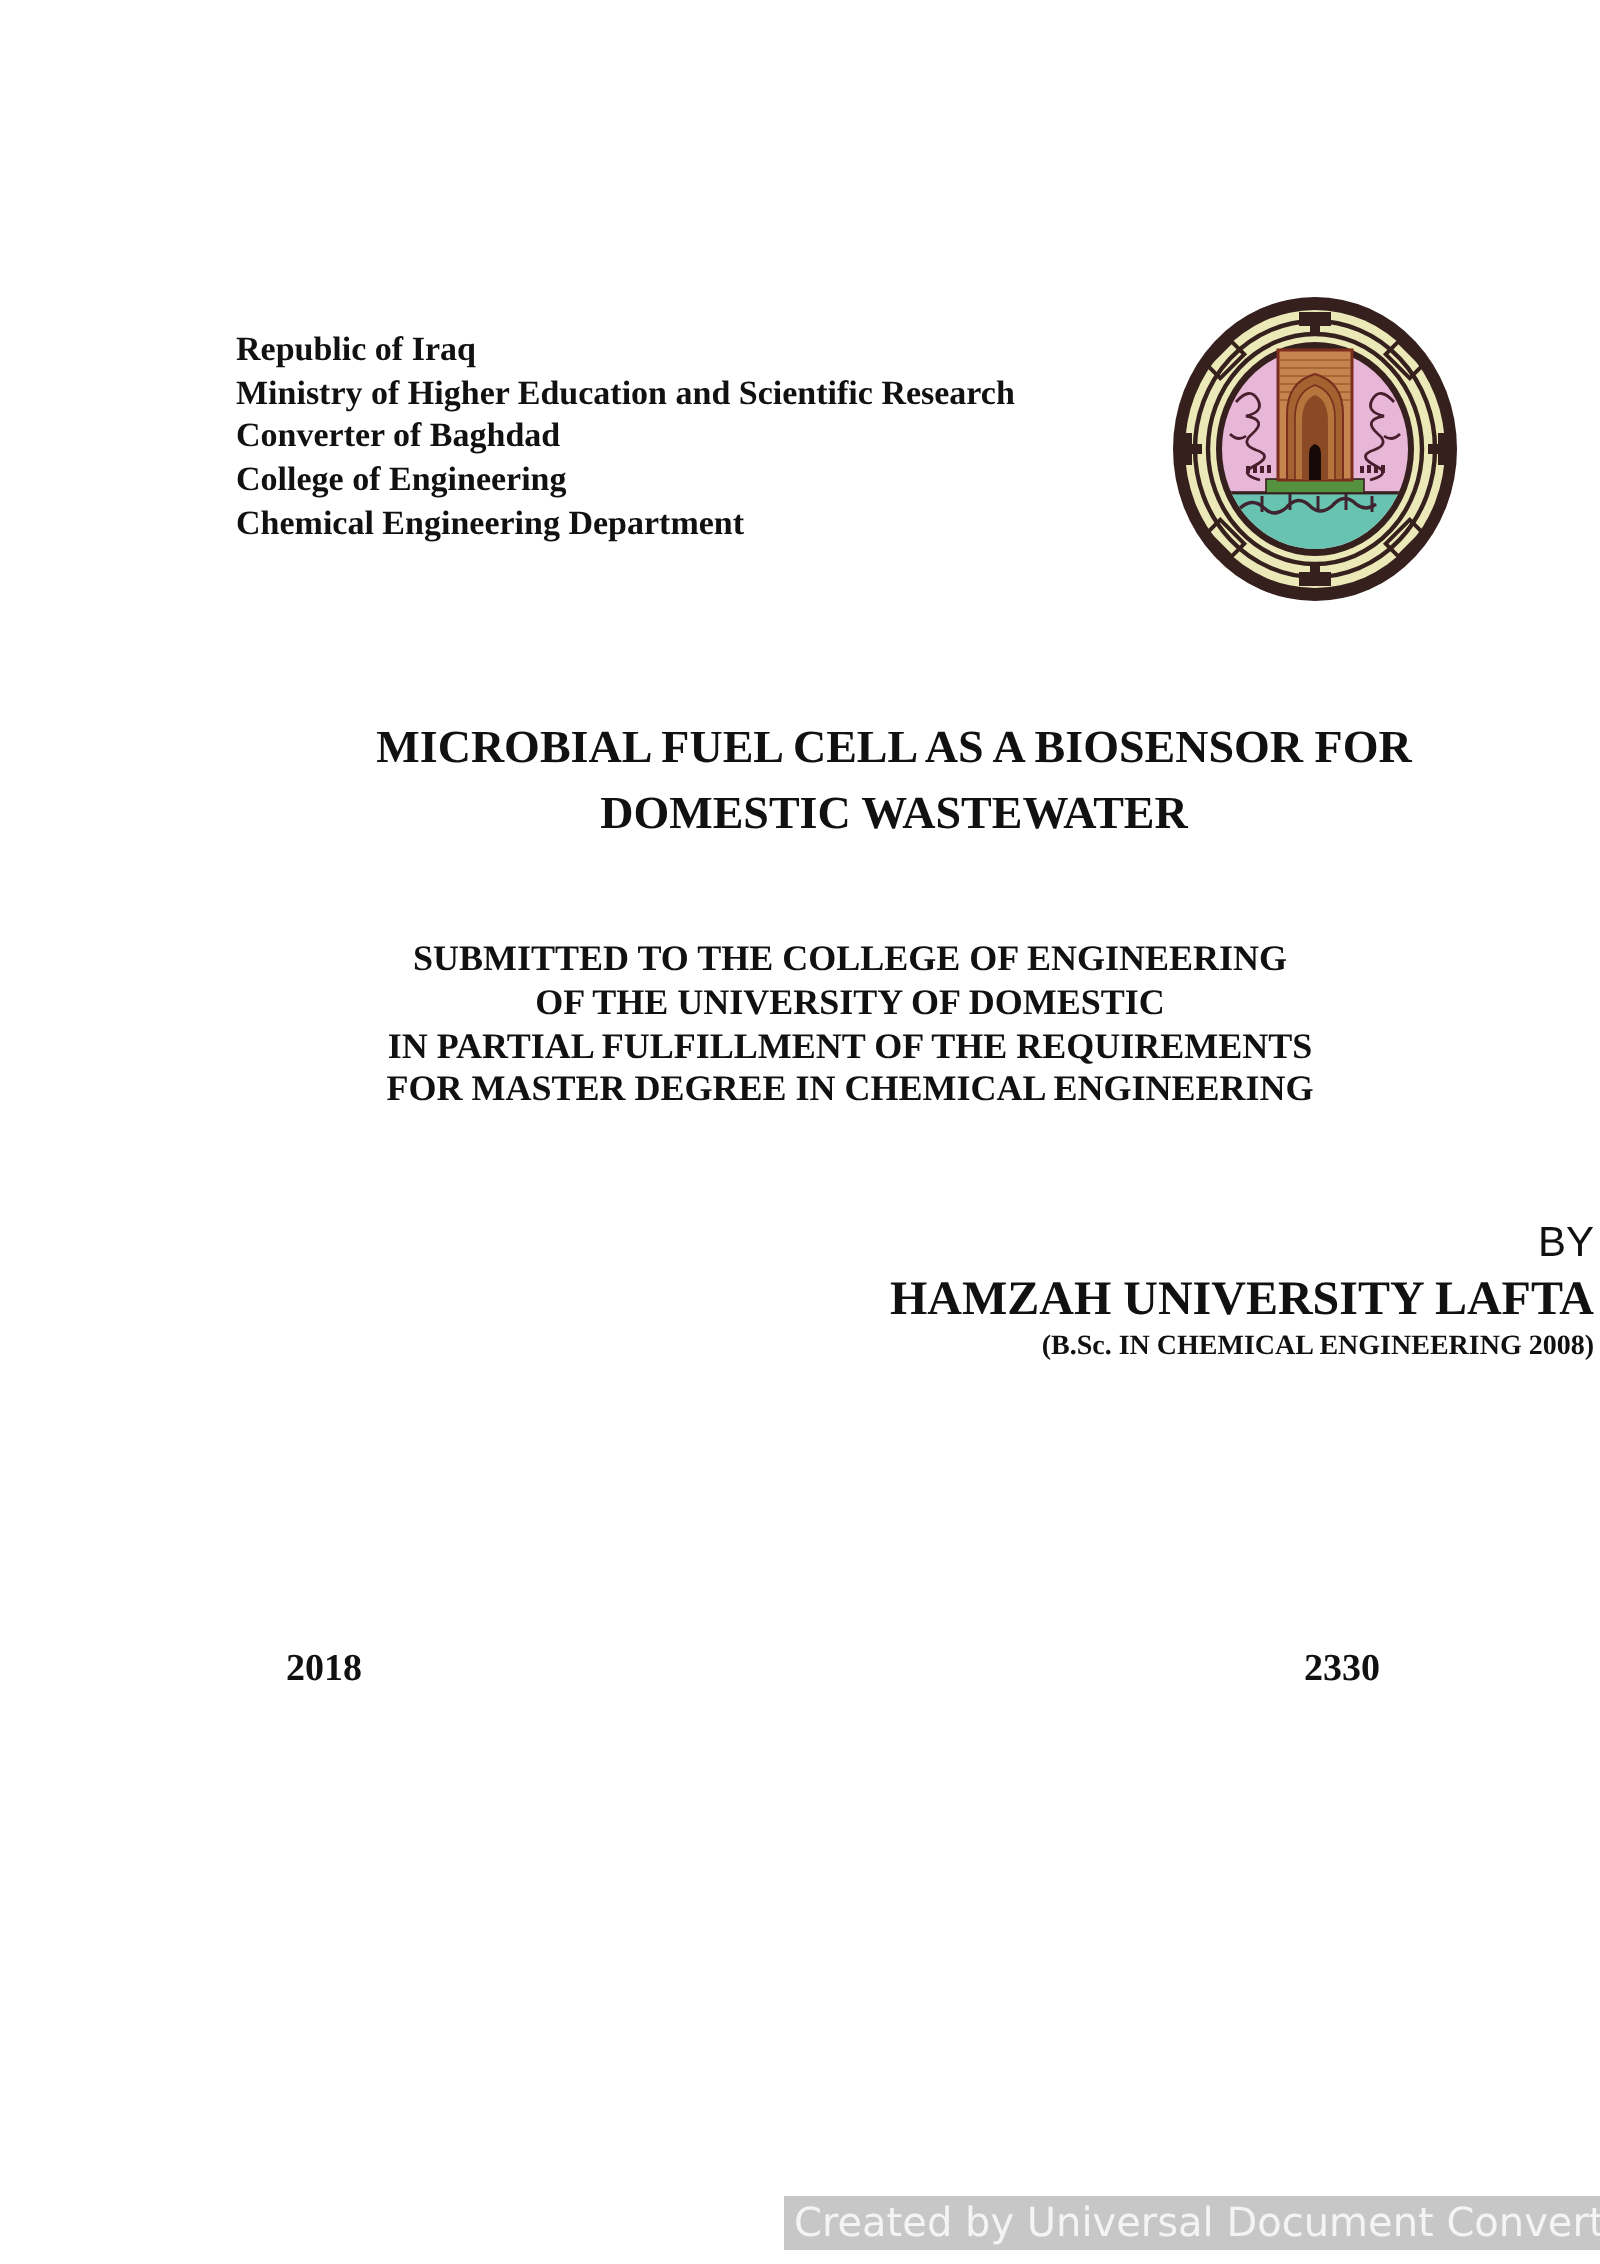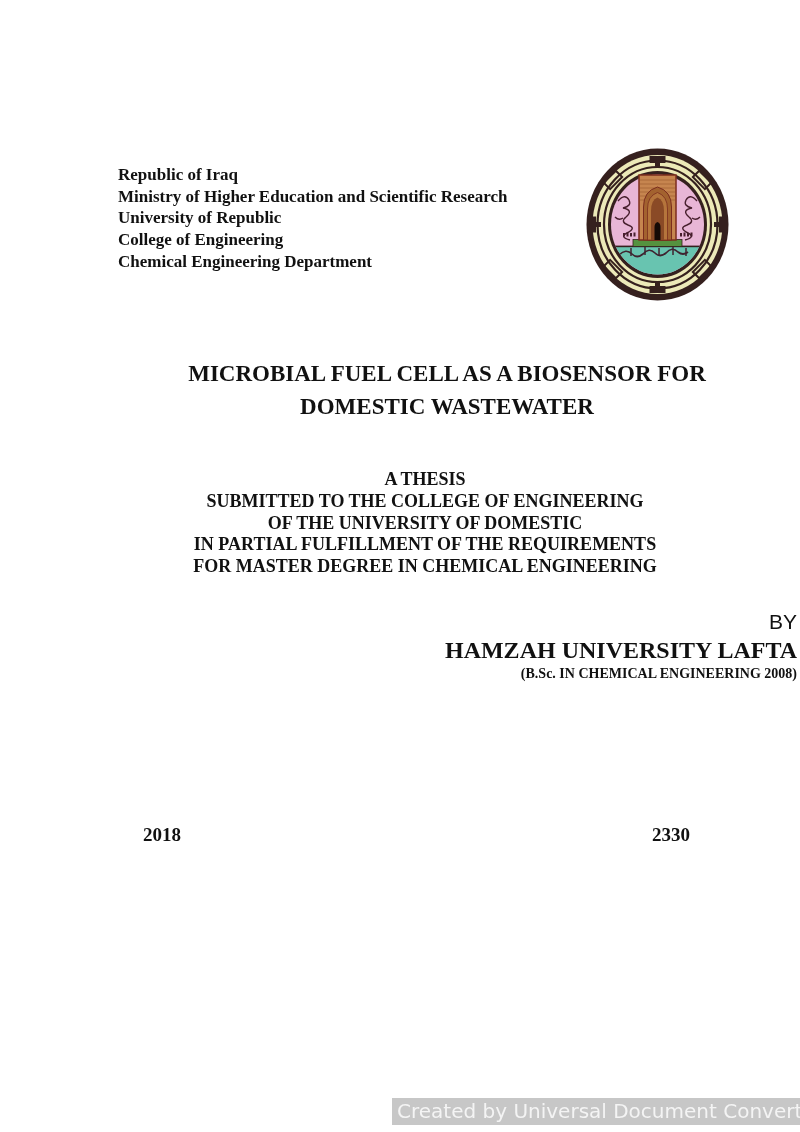--- a/index.html
+++ b/index.html
@@ -59,21 +59,21 @@
   }
 </style>
 </head>
 <body>
 
 <div class="page">
 
   <div class="header-block">
     <div>Republic of Iraq</div>
     <div>Ministry of Higher Education and Scientific Research</div>
-    <div>University of Republic</div>
+    <div>Converter of Baghdad</div>
     <div>College of Engineering</div>
     <div>Chemical Engineering Department</div>
   </div>
 
   <div class="logo-wrap">
     <svg width="145" height="156" viewBox="0 0 145 156" xmlns="http://www.w3.org/2000/svg">
       <defs>
         <clipPath id="innerClip">
             <ellipse cx="72.5" cy="77.5" rx="46.5" ry="50"></ellipse>
           </clipPath>
@@ -171,21 +171,20 @@
       </g>
     </svg>
   </div>
 
   <div class="title-block">
     <div>MICROBIAL FUEL CELL AS A BIOSENSOR FOR</div>
     <div>DOMESTIC WASTEWATER</div>
   </div>
 
   <div class="thesis-block">
-    <div>A THESIS</div>
     <div>SUBMITTED TO THE COLLEGE OF ENGINEERING</div>
     <div>OF THE UNIVERSITY OF DOMESTIC</div>
     <div>IN PARTIAL FULFILLMENT OF THE REQUIREMENTS</div>
     <div>FOR MASTER DEGREE IN CHEMICAL ENGINEERING</div>
   </div>
 
   <div class="author-block">
     <div class="by-label">BY</div>
     <div class="author-name">HAMZAH UNIVERSITY LAFTA</div>
     <div class="author-credential">(B.Sc. IN CHEMICAL ENGINEERING 2008)</div>

